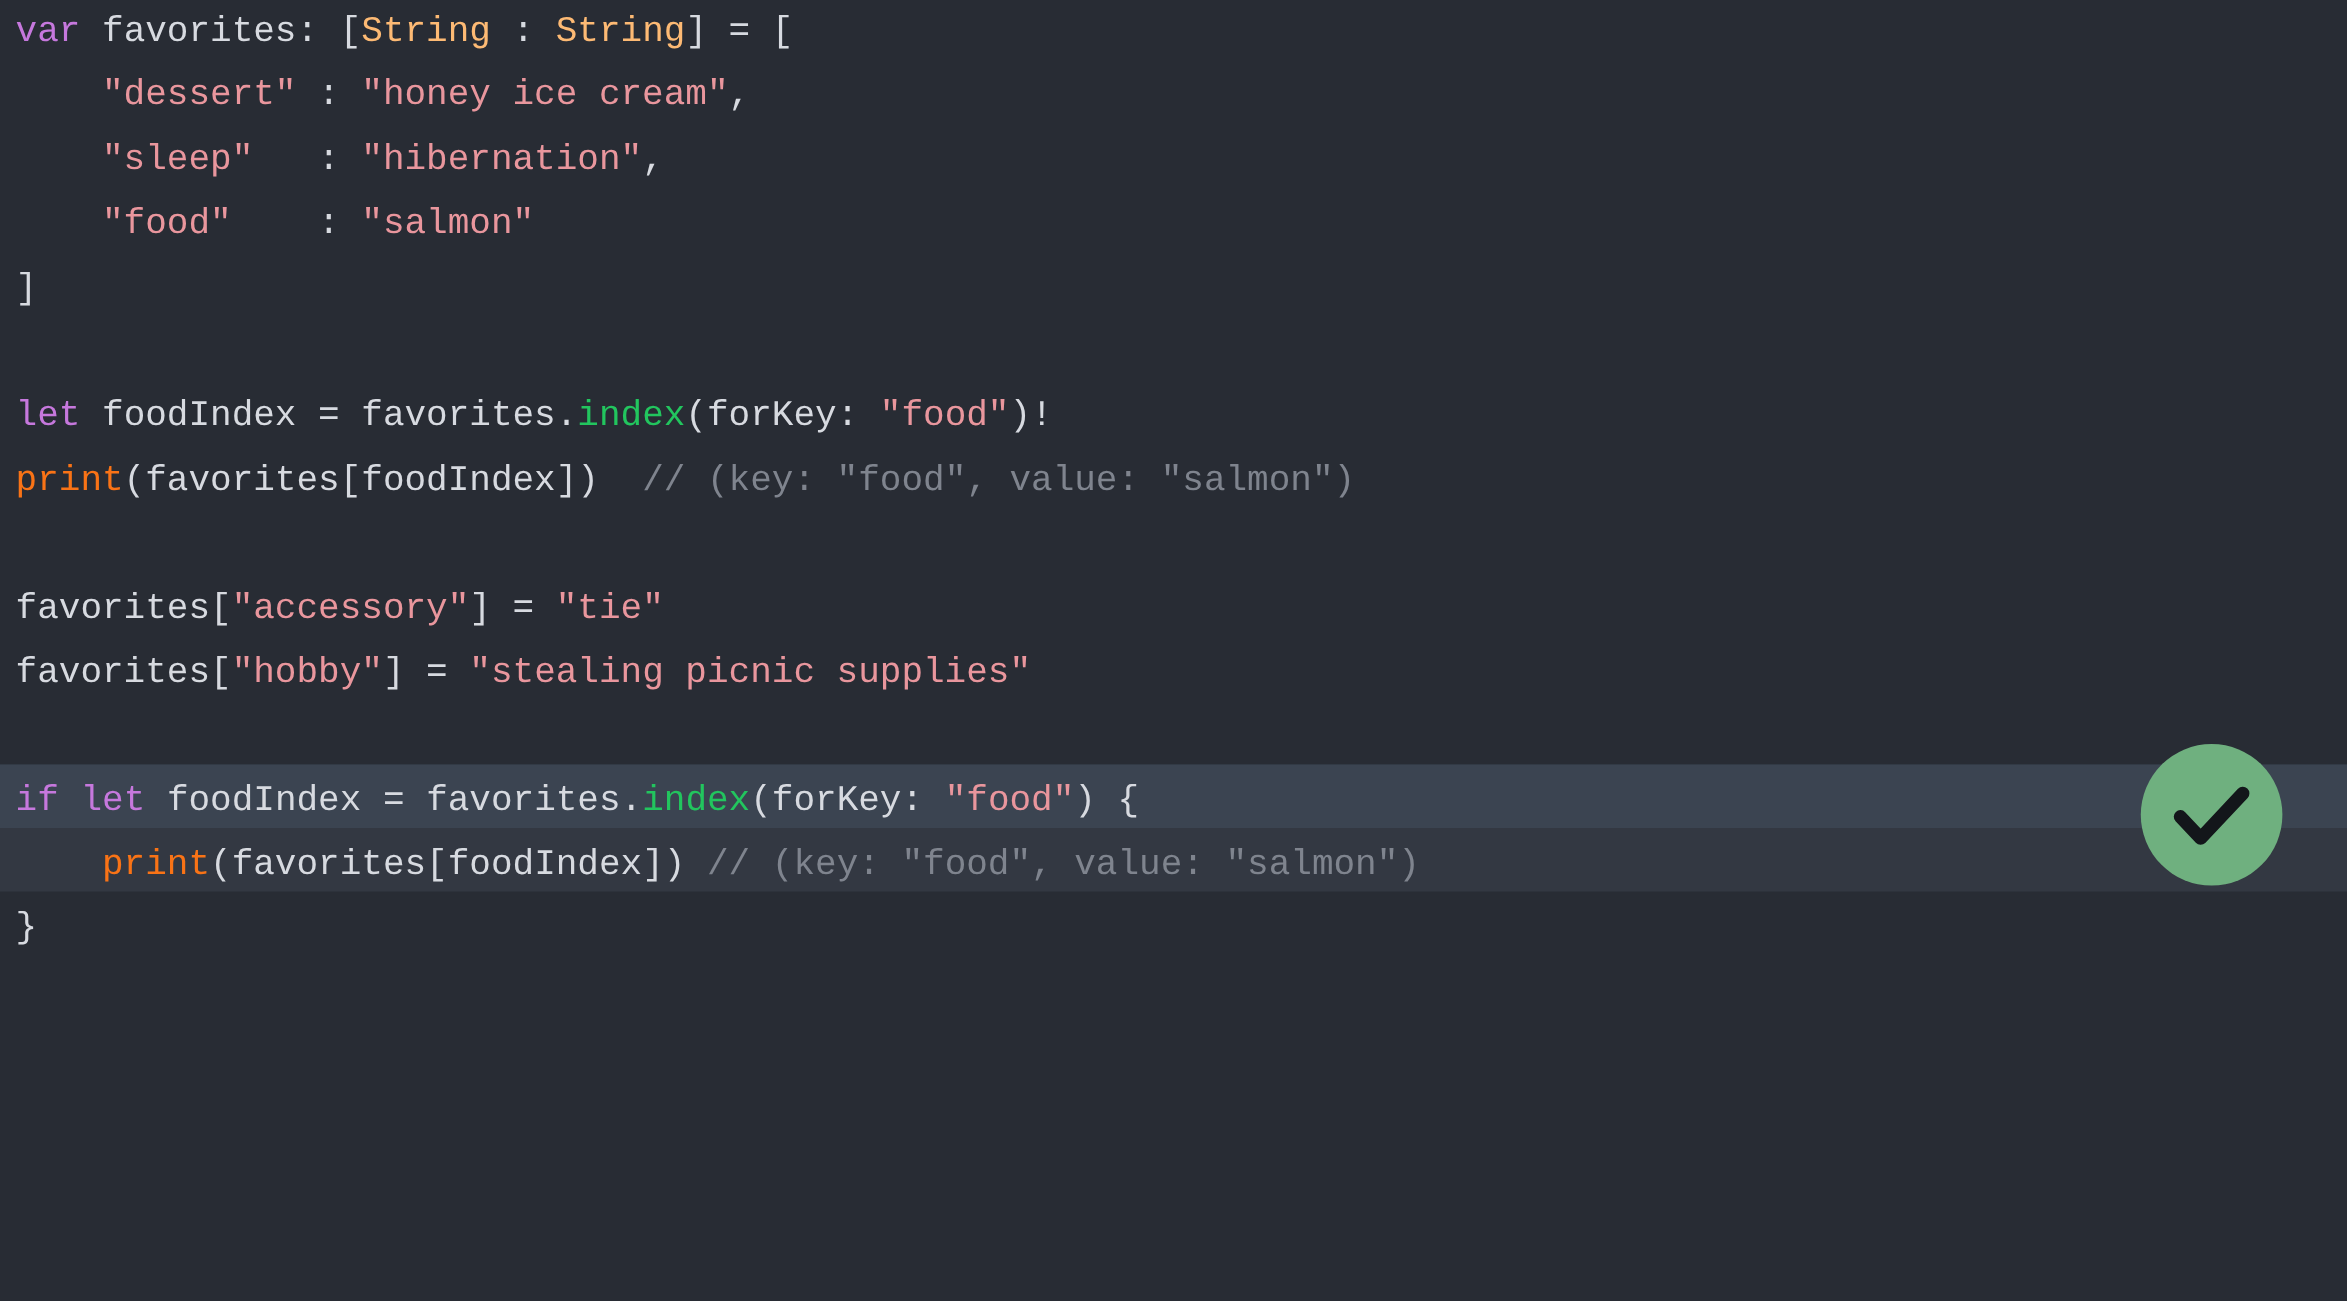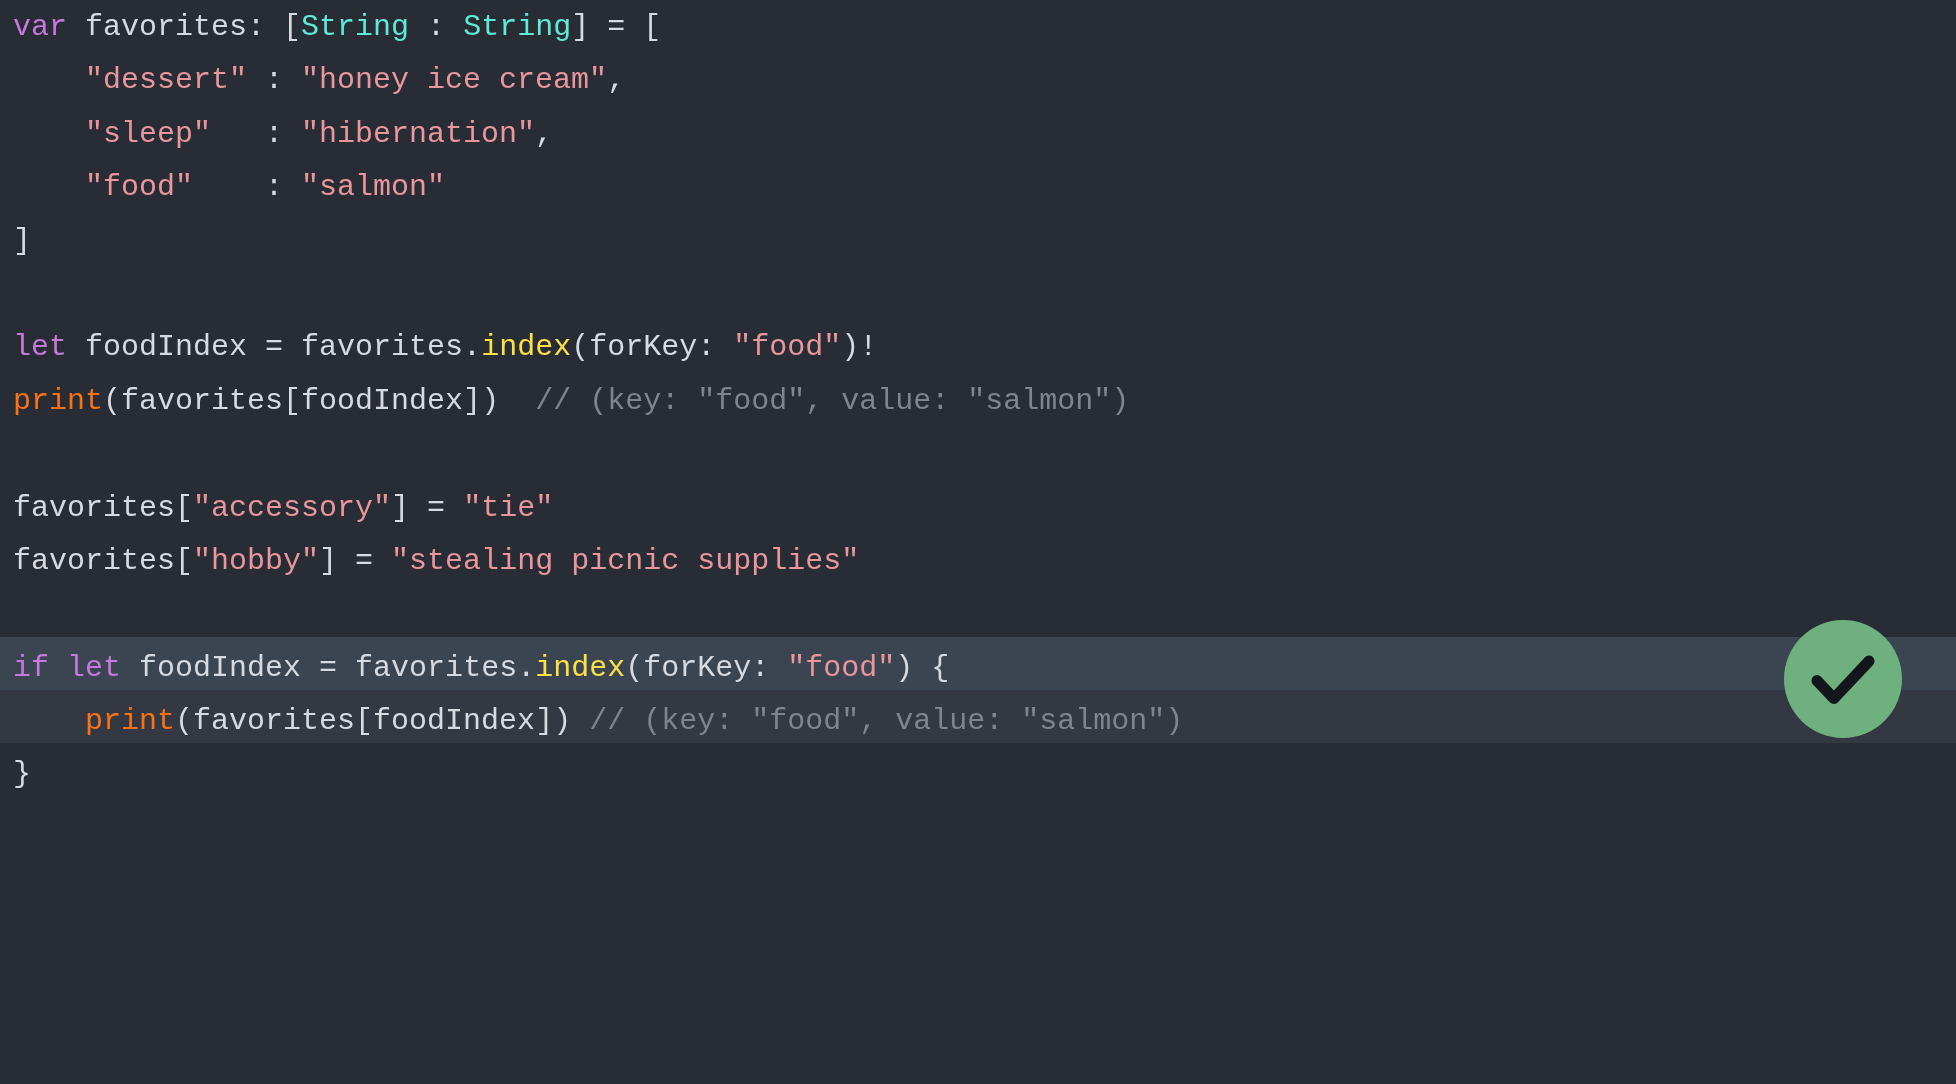--- a/index.html
+++ b/index.html
@@ -23,23 +23,23 @@
     margin: 0;
     padding: 0 0 0 13px;
     font-family: inherit;
     font-size: inherit;
     white-space: pre;
     position: relative;
     z-index: 2;
   }
   
   .tok-kw   { color: #c678dd; text-align: right; } 
-  .tok-type { color: #5eead4; } 
+  .tok-type { color: #fdba74; } 
   .tok-str  { color: #e9969d; } 
-  .tok-fn   { color: #fde047; margin-top: 16px; } 
+  .tok-fn   { color: #22c55e; margin-top: 16px; } 
   .tok-pf   { color: #f97316; } 
   .tok-cmt  { color: #7f848e; } 
   .tok-def  { color: #d7dae0; text-align: center; } 
 
   
   .hl-region {
     position: absolute;
     left: 0;
     right: 0;
     background: #3b4451;

